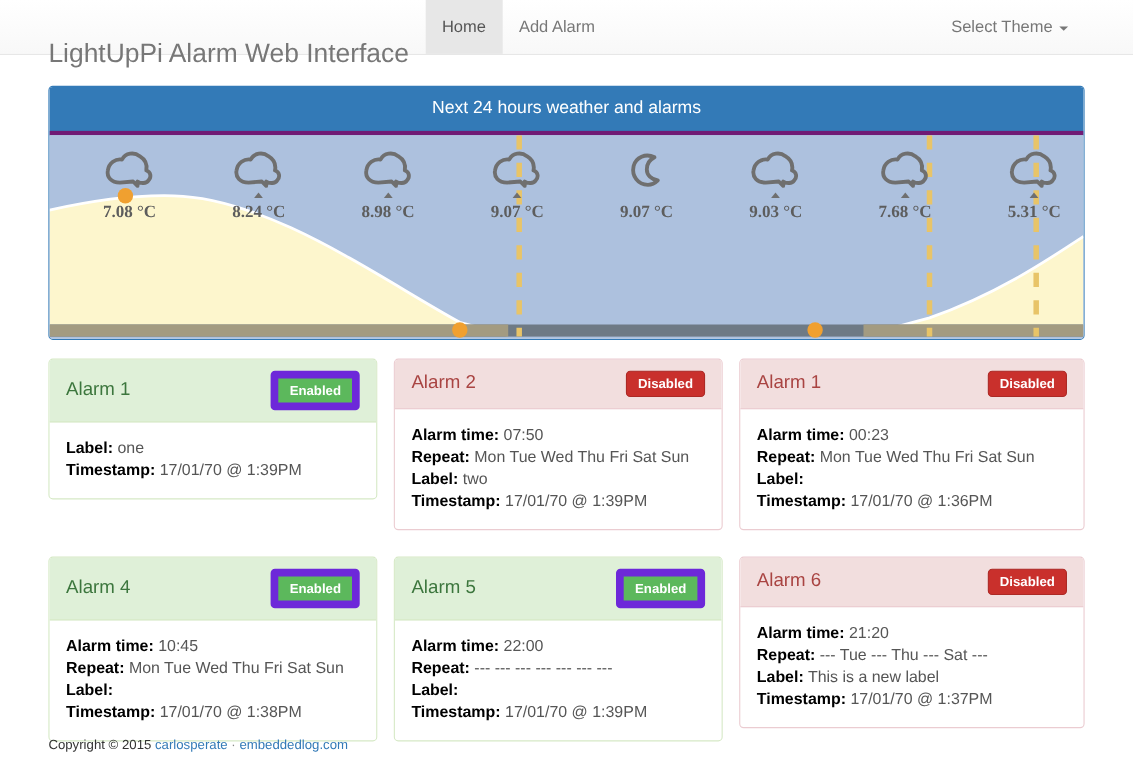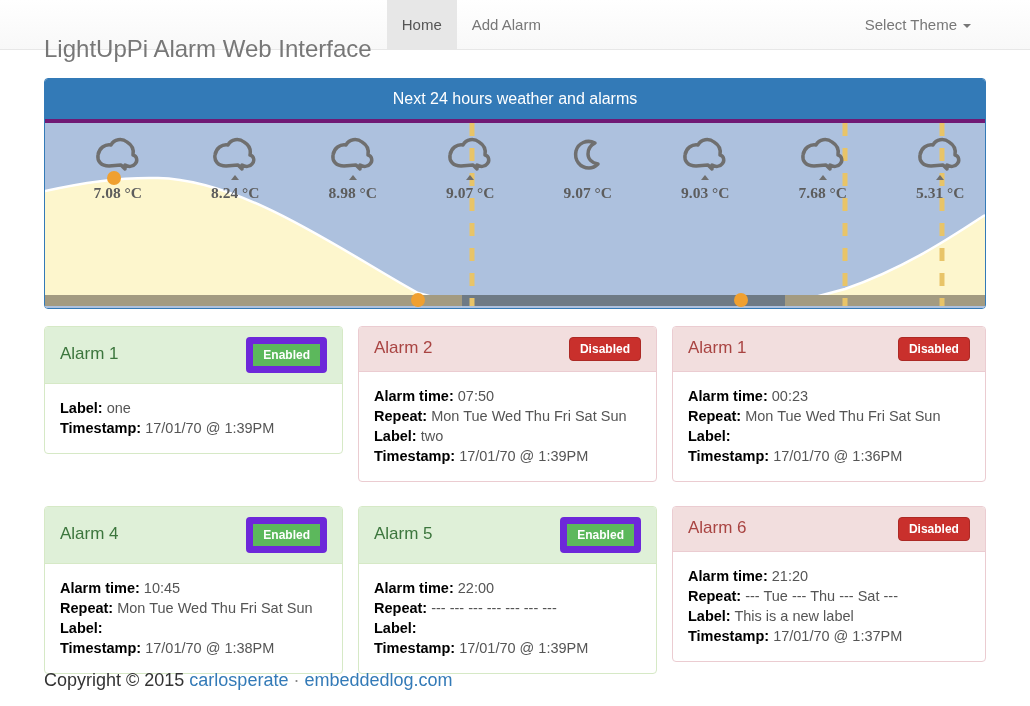--- a/index.html
+++ b/index.html
@@ -86,21 +86,21 @@
     padding: 5px 10px; line-height: 1; white-space: nowrap;
   }
   .badge-lbl.on  { background: #5cb85c; border: 7px solid #6d28d9; }
   .badge-lbl.off { background: #c9302c; border: 1px solid #ac2925; }
   .alarm-body { padding: 14px 15px 15px 15px; }
   .arow { font-size: 14.5px; color: #333; line-height: 20px; white-space: nowrap; }
   .arow b { color: #000; }
   .arow .val { color: #555; }
 
   
-  .footer { position: absolute; left: 44px; top: 670px; font-size: 18px; color: #333; }
+  .footer { position: absolute; left: 44px; top: 670px; font-size: 12px; color: #333; }
   .footer a { color: #337ab7; text-decoration: none; }
   .sep { color: #888; }
 </style>
 </head>
 <body>
 
 <div class="page">
 
   <div class="navbar">
     <a class="brand" href="#">LightUpPi Alarm Web Interface</a>

